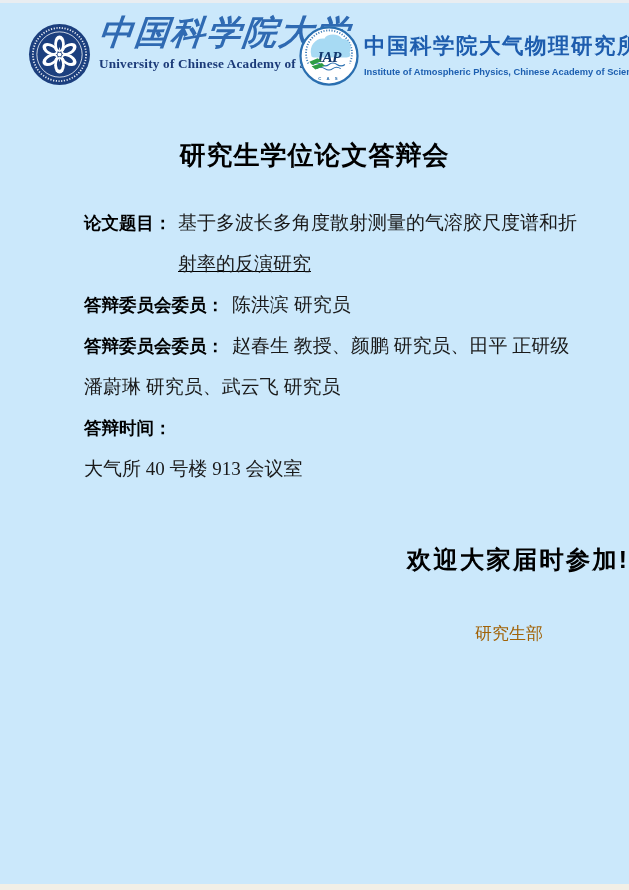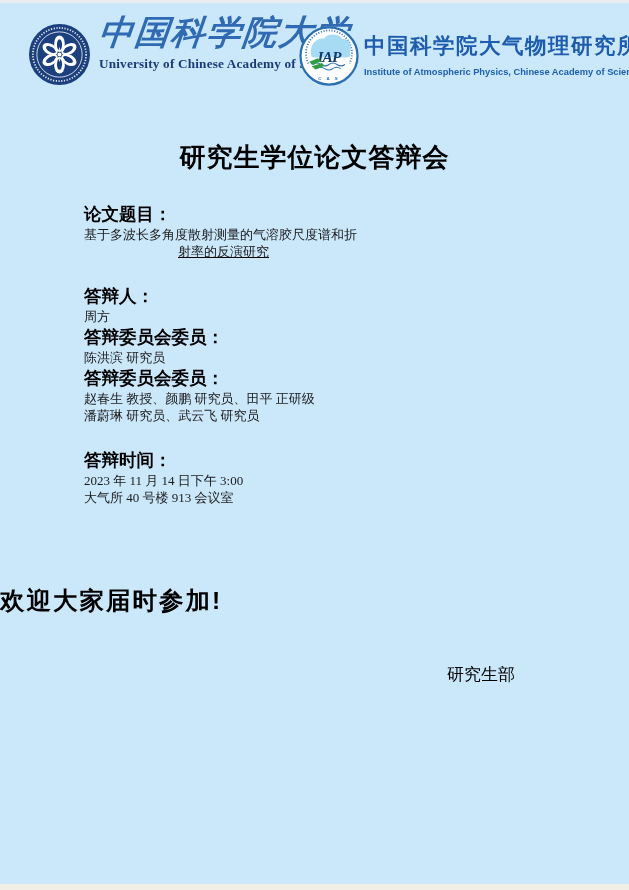--- a/index.html
+++ b/index.html
@@ -28,39 +28,39 @@
   .iap-text{position:absolute;left:364px;top:31px;}
   .iap-cn{
     font-size:21.5px;font-weight:bold;color:#1e5dae;letter-spacing:1.5px;
     font-family:"Liberation Serif","DejaVu Serif",serif;white-space:nowrap;
   }
   .iap-en{font-size:9.3px;font-weight:bold;color:#1d5fb0;margin-top:7px;white-space:nowrap;}
 
   
   .title{
     margin:38px 0 0;text-align:center;font-size:26px;font-weight:bold;
-    letter-spacing:1px;line-height:30px;
+    letter-spacing:1px;line-height:30px;font-family:Liberation Mono, monospace;
   }
 
   
   .content{margin:30px 0 0 84px;width:500px;}
-  .line{height:41px;display:flex;white-space:nowrap;flex-direction:column;}
+  .line{height:41px;display:flex;align-items:center;white-space:nowrap;}
   .lbl{font-weight:bold;font-size:17.5px;flex:0 0 auto;}
   .lbl.w94{min-width:94px;}
   .lbl.long{margin-right:8px;}
   .val{
-    font-size:13px;color:#1a1a1a;
+    font-size:19px;color:#1a1a1a;
     font-family:"Liberation Serif","DejaVu Serif",serif;
   }
   .cont{padding-left:94px;text-decoration:underline;}
 
-  .welcome{margin-top:54px;text-align:left;font-size:24.5px;font-weight:bold;letter-spacing:2px;}
+  .welcome{margin-top:54px;text-align:right;font-size:24.5px;font-weight:bold;letter-spacing:2px;}
   .signature{
-    margin-top:46px;text-align:right;padding-right:114px;font-size:17px;
-    font-family:Liberation Sans, sans-serif;color:#000000;
+    margin-top:46px;text-align:right;padding-right:86px;font-size:17px;
+    font-family:Liberation Sans, sans-serif;color:#a16207;
   }
 </style>
 </head>
 <body>
 
 <div class="page">
   <div class="edge-top"></div>
 
   <div class="header">
 
@@ -125,43 +125,38 @@
   <div class="content">
 
     <div class="line">
       <span class="lbl w94">论文题目：</span>
       <span class="val">基于多波长多角度散射测量的气溶胶尺度谱和折</span>
     </div>
     <div class="line cont">
       <span class="val">射率的反演研究</span>
     </div>
 
-    <div class="line">
-      <span class="lbl w94">答辩人：</span>
-      <span class="val">周方</span>
-    </div>
 
 
 
     <div class="line">
       <span class="lbl long">答辩委员会委员：</span>
       <span class="val">陈洪滨 研究员</span>
     </div>
 
     <div class="line">
       <span class="lbl long">答辩委员会委员：</span>
       <span class="val">赵春生 教授、颜鹏 研究员、田平 正研级</span>
     </div>
     <div class="line">
       <span class="val">潘蔚琳 研究员、武云飞 研究员</span>
     </div>
 
     <div class="line">
       <span class="lbl w94">答辩时间：</span>
-      <span class="val">2023 年 11 月 14 日下午 3:00</span>
     </div>
 
     <div class="line">
       <span class="val">大气所 40 号楼 913 会议室</span>
     </div>
   </div>
 
   <div class="welcome">欢迎大家届时参加!</div>
 
   <div class="signature">研究生部</div>

